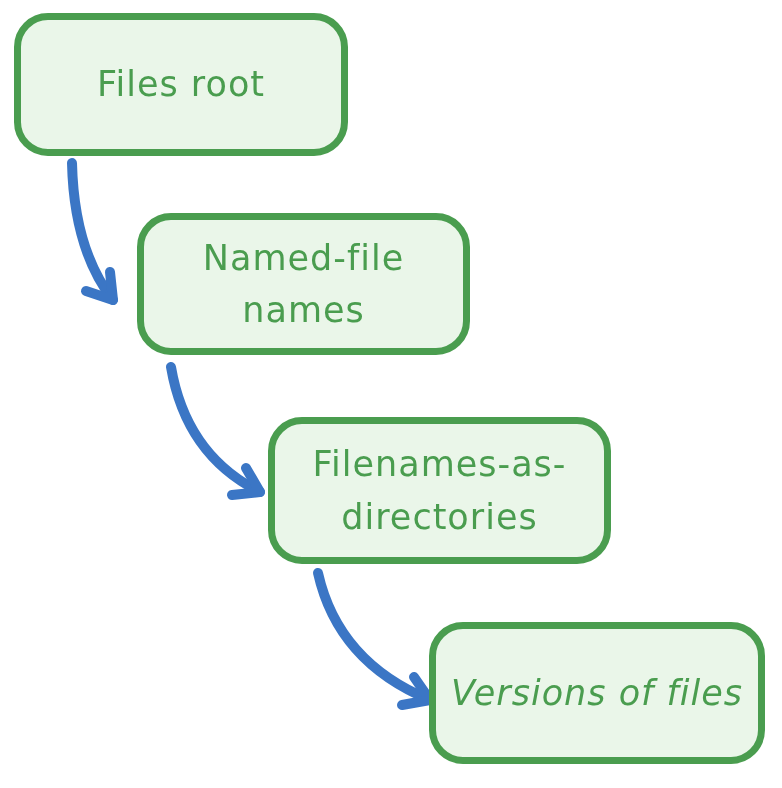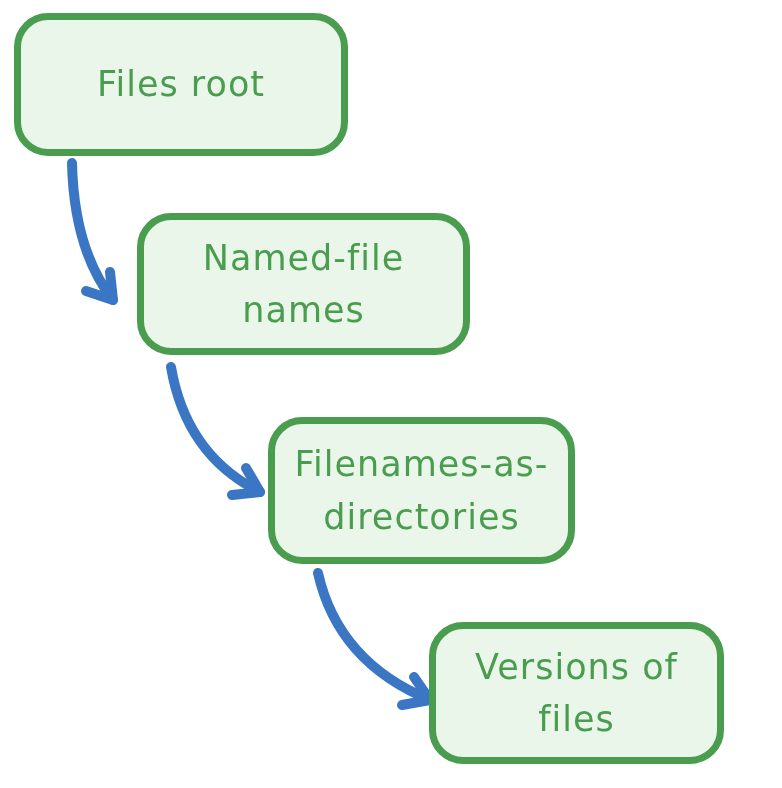--- a/index.html
+++ b/index.html
@@ -44,22 +44,22 @@
   .node-label {
     color: var(--node-text, #4a9d4f);
     font-size: 35px;
     line-height: 1.5;
     letter-spacing: 1px;
     white-space: pre-line;
     font-weight: normal;
   }
   .node-files-root            { left: 14px;  top: 13px;  width: 334px; height: 143px; }
   .node-named-file-names      { left: 137px; top: 213px; width: 333px; height: 142px; }
-  .node-filenames-as-dirs     { left: 268px; top: 417px; width: 307px; height: 147px; }
-  .node-versions-of-files     { left: 429px; top: 622px; width: 295px; height: 142px; }
+  .node-filenames-as-dirs     { left: 268px; top: 417px; width: 343px; height: 147px; }
+  .node-versions-of-files     { left: 429px; top: 622px; width: 336px; height: 142px; font-style: italic; }
 </style>
 </head>
 <body>
 
 <div class="canvas">
 
   <svg class="arrow-layer" viewBox="0 0 782 788" xmlns="http://www.w3.org/2000/svg">
     <g>
       <path d="M 72 163 Q 74 250 113 300"></path>
       <path d="M 86 291 L 113 300 L 110 272"></path>

